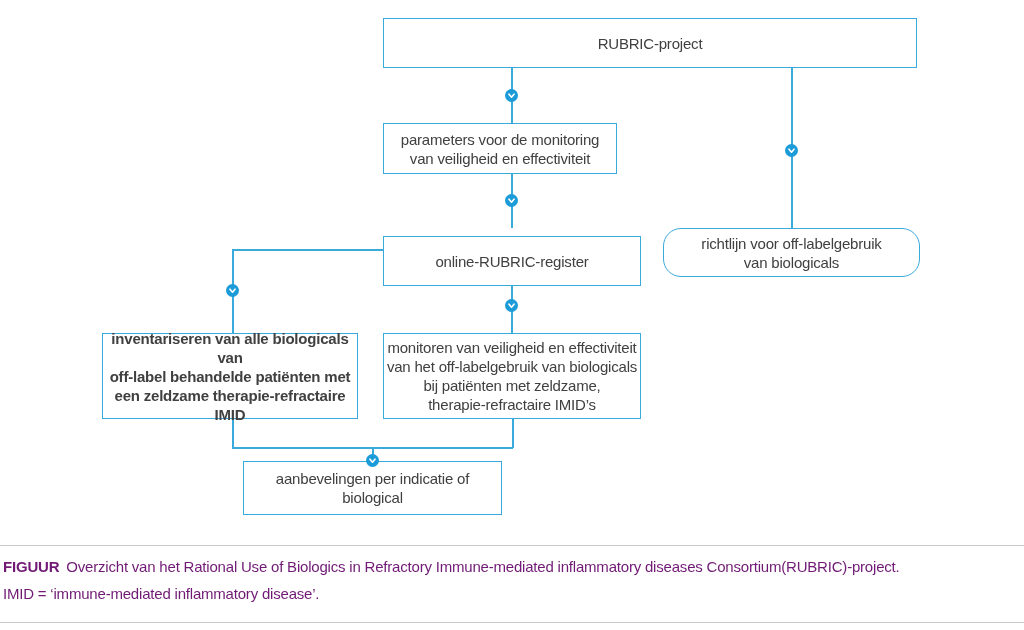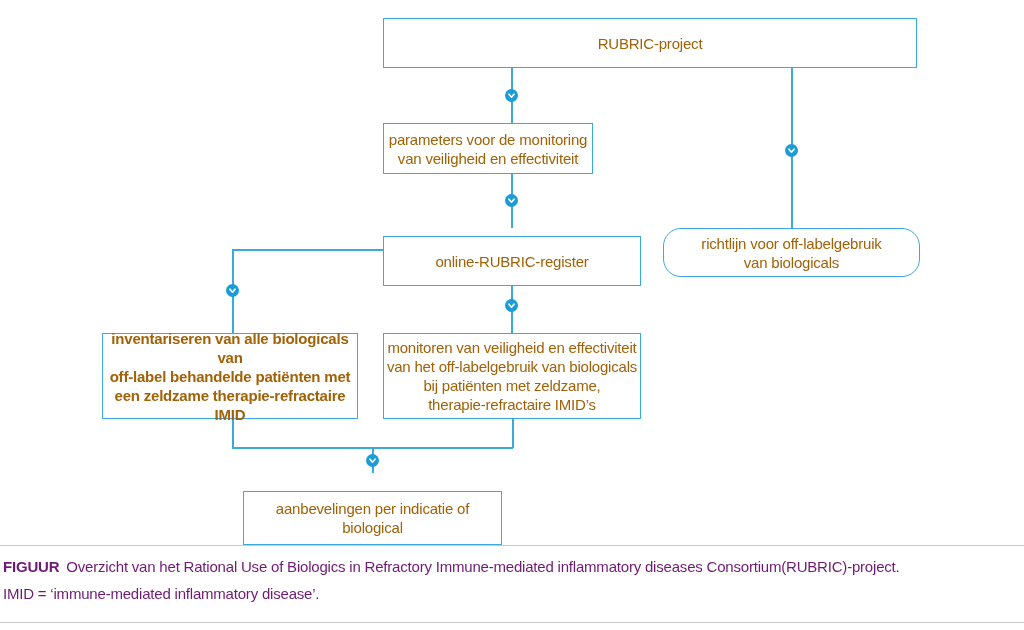--- a/index.html
+++ b/index.html
@@ -25,21 +25,21 @@
     align-items: center;
     justify-content: center;
     text-align: center;
   }
   .node span {
     display: block;
     white-space: pre-line;
     font-size: 15px;
     line-height: 19px;
     letter-spacing: -0.2px;
-    color: #a16207;
+    color: #404040;
   }
   
   .vline, .hline {
     position: absolute;
     background: #3aa9dc;
   }
   .vline { width: 1.5px; }
   .hline { height: 1.5px; }
   
   .marker {
@@ -117,21 +117,21 @@
   <div class="marker" style="left:366px; top:454px;">
     <svg width="7" height="6" viewBox="0 0 7 6">
         <polyline points="1,1.2 3.5,4.2 6,1.2" fill="none" stroke="#ffffff" stroke-width="1.6" stroke-linecap="round" stroke-linejoin="round"></polyline>
       </svg>
   </div>
 
   <div class="node" style="left:383px; top:18px; width:534px; height:50px;">
     <span>RUBRIC-project</span>
   </div>
 
-  <div class="node" style="left:383px; top:123px; width:210px; height:51px;">
+  <div class="node" style="left:383px; top:123px; width:234px; height:51px;">
     <span>parameters voor de monitoring
 van veiligheid en effectiviteit</span>
   </div>
 
   <div class="node" style="left:383px; top:236px; width:258px; height:50px;">
     <span>online-RUBRIC-register</span>
   </div>
 
   <div class="node" style="left:663px; top:228px; width:257px; height:49px;border-radius:18px;">
     <span>richtlijn voor off-labelgebruik
@@ -144,21 +144,21 @@
 een zeldzame therapie-refractaire IMID</span>
   </div>
 
   <div class="node" style="left:383px; top:333px; width:258px; height:86px;">
     <span>monitoren van veiligheid en effectiviteit
 van het off-labelgebruik van biologicals
 bij patiënten met zeldzame,
 therapie-refractaire IMID’s</span>
   </div>
 
-  <div class="node" style="left:243px; top:491px; width:259px; height:54px;">
+  <div class="node" style="left:243px; top:461px; width:259px; height:54px;">
     <span>aanbevelingen per indicatie of biological</span>
   </div>
 
   <div class="rule" style="top:545px;"></div>
   <div class="caption">
     <div class="line1">
       <span class="label">FIGUUR</span><span>Overzicht van het Rational Use of Biologics in Refractory Immune-mediated inflammatory diseases Consortium(RUBRIC)-project.</span>
     </div>
     <div class="line2">IMID = ‘immune-mediated inflammatory disease’.</div>
   </div>

